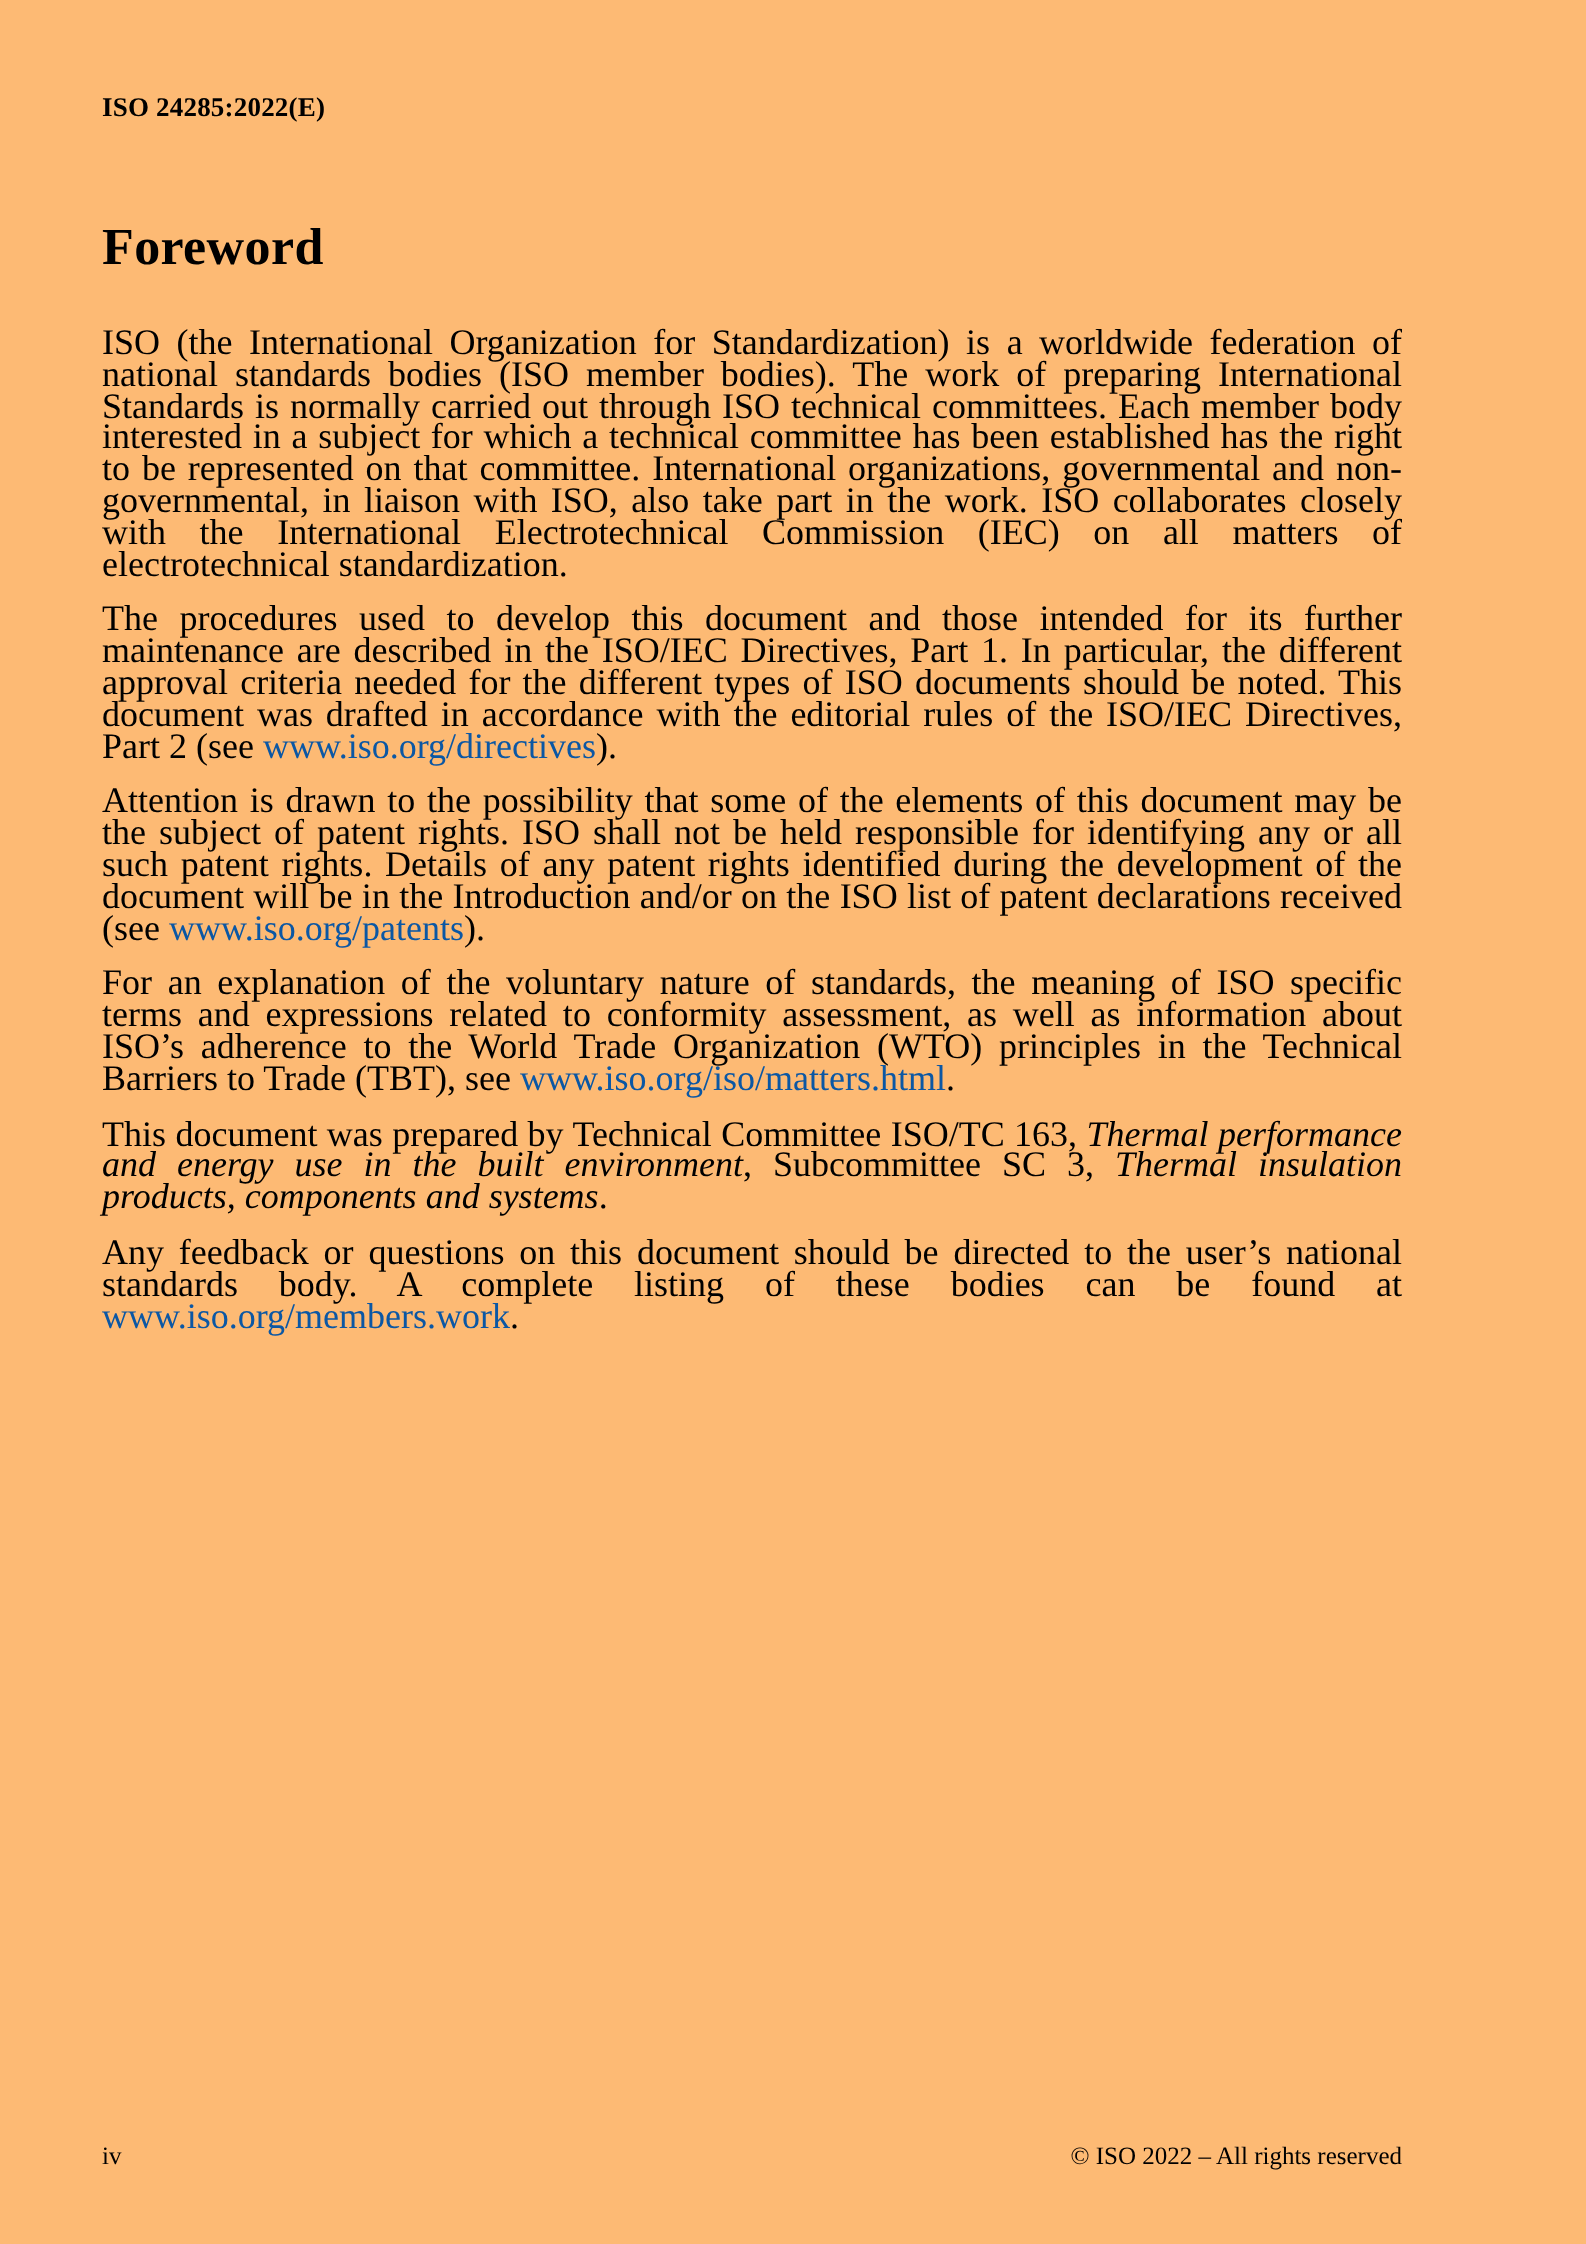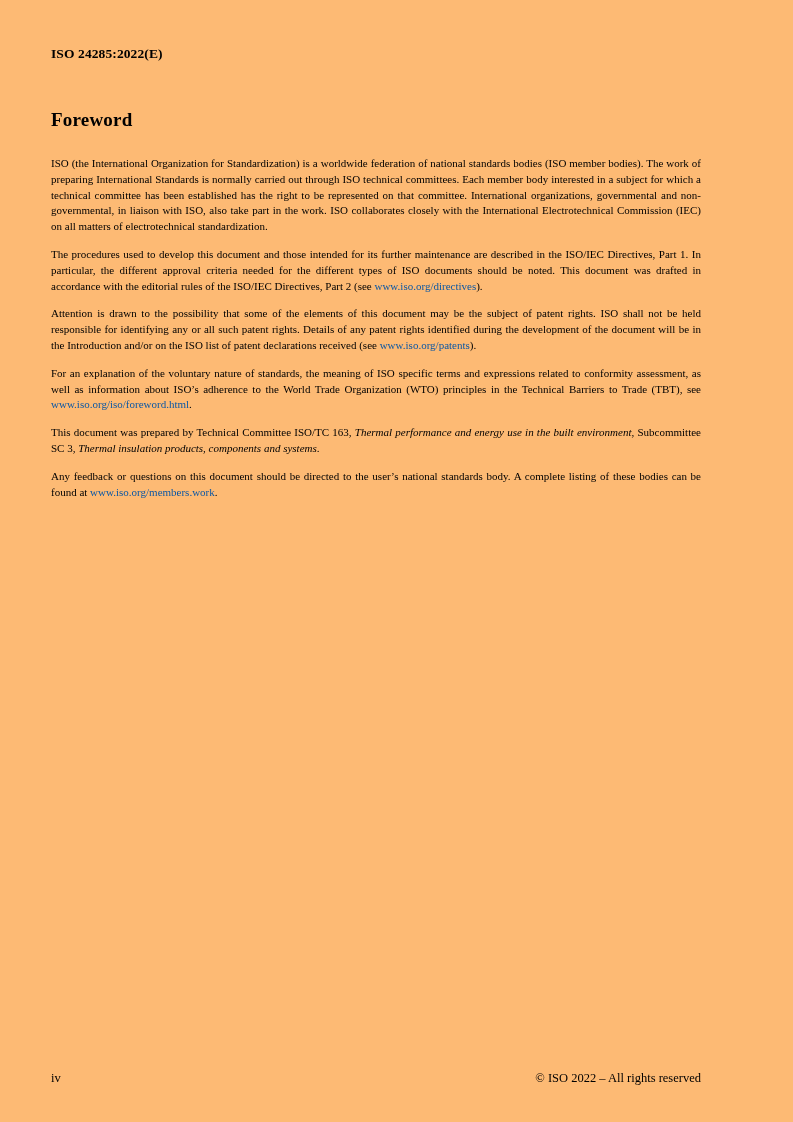--- a/index.html
+++ b/index.html
@@ -22,27 +22,27 @@
     top: 46px;
     left: 51px;
     right: 92px;
   }
   .doc-ref {
     font-size: 13.5px;
     font-weight: bold;
     letter-spacing: 0.1px;
   }
   .title {
-    font-size: 19px;
+    font-size: 26px;
     font-weight: bold;
     margin: 47px 0 25px 0;
     letter-spacing: 0.2px;
   }
   p.body-text {
-    font-size: 11px;
+    font-size: 18px;
     line-height: 15.8px;
     text-align: justify;
     margin: 0 0 12px 0;
   }
   .link {
     color: #0b57a4;
     cursor: pointer;
   }
   .italic {
     font-style: italic;
@@ -69,21 +69,21 @@
 
     <h1 class="title">Foreword</h1>
 
     <p class="body-text"><span>ISO (the International Organization for Standardization) is a worldwide federation of national standards bodies (ISO member bodies). The work of preparing International Standards is normally carried out through ISO technical committees. Each member body interested in a subject for which a technical committee has been established has the right to be represented on that committee. International organizations, governmental and non-governmental, in liaison with ISO, also take part in the work. ISO collaborates closely with the International Electrotechnical Commission (IEC) on all matters of electrotechnical standardization.</span></p>
 
     <p class="body-text"><span>The procedures used to develop this document and those intended for its further maintenance are described in the ISO/IEC Directives, Part 1. In particular, the different approval criteria needed for the different types of ISO documents should be noted. This document was drafted in accordance with the editorial rules of the ISO/IEC Directives, Part 2 (see </span><a class="link">www.iso.org/directives</a><span>).</span></p>
 
     <p class="body-text"><span>Attention is drawn to the possibility that some of the elements of this document may be the subject of patent rights. ISO shall not be held responsible for identifying any or all such patent rights. Details of any patent rights identified during the development of the document will be in the Introduction and/or on the ISO list of patent declarations received (see </span><a class="link">www.iso.org/patents</a><span>).</span></p>
 
 
-    <p class="body-text"><span>For an explanation of the voluntary nature of standards, the meaning of ISO specific terms and expressions related to conformity assessment, as well as information about ISO’s adherence to the World Trade Organization (WTO) principles in the Technical Barriers to Trade (TBT), see </span><a class="link">www.iso.org/iso/foreword.html</a><span>.</span></p>
+    <p class="body-text"><span>For an explanation of the voluntary nature of standards, the meaning of ISO specific terms and expressions related to conformity assessment, as well as information about ISO’s adherence to the World Trade Organization (WTO) principles in the Technical Barriers to Trade (TBT), see </span><a class="link">www.iso.org/iso/matters.html</a><span>.</span></p>
 
     <p class="body-text"><span>This document was prepared by Technical Committee ISO/TC 163, </span><span class="italic">Thermal performance and energy use in the built environment</span><span>, Subcommittee SC 3, </span><span class="italic">Thermal insulation products, components and systems</span><span>.</span></p>
 
     <p class="body-text"><span>Any feedback or questions on this document should be directed to the user’s national standards body. A complete listing of these bodies can be found at </span><a class="link">www.iso.org/members.work</a><span>.</span></p>
 
   </div>
 
   <div class="footer">
     <span>iv</span>
     <span>© ISO 2022 – All rights reserved</span>

